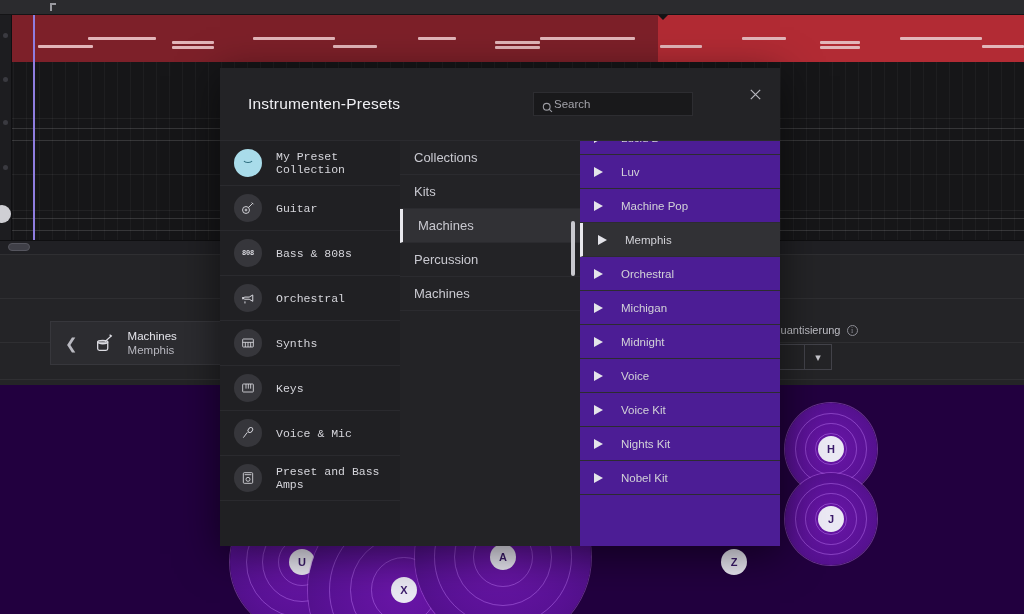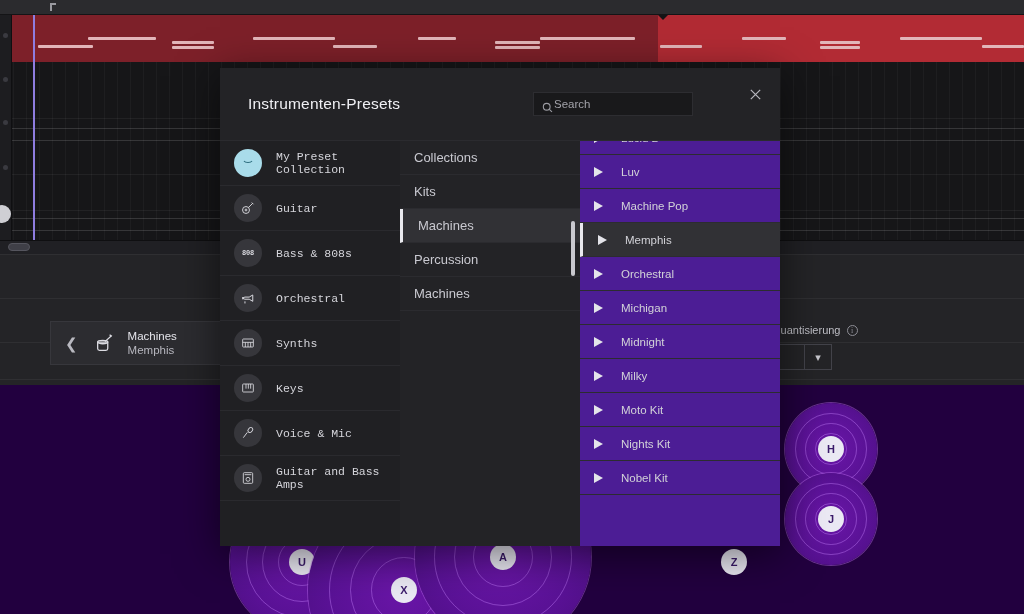--- a/index.html
+++ b/index.html
@@ -412,21 +412,21 @@
             <span>Voice &amp; Mic</span>
           </div>
           <div class="cat-row">
             <span class="cat-ic">
               <svg viewBox="0 0 24 24" width="16" height="16" fill="none" stroke="currentColor" stroke-width="1.3">
                 <rect x="5" y="4" width="14" height="16" rx="1.5"></rect>
                 <path d="M7 7h10"></path>
                 <circle cx="12" cy="14" r="3"></circle>
               </svg>
             </span>
-            <span>Guitar and Bass Amps</span>
+            <span>Preset and Bass Amps</span>
           </div>
         </div>
       <div class="col-sub" id="sub-col">
         <div class="sub-scrollbar"></div>
       <div class="sub-row">
             <span>Collections</span>
           </div>
           <div class="sub-row">
             <span>Kits</span>
           </div>
@@ -465,25 +465,25 @@
             <div class="preset-row">
               <span class="play-tri"></span>
               <span>Michigan</span>
             </div>
             <div class="preset-row">
               <span class="play-tri"></span>
               <span>Midnight</span>
             </div>
             <div class="preset-row">
               <span class="play-tri"></span>
-              <span>Milky</span>
-            </div>
-            <div class="preset-row">
-              <span class="play-tri"></span>
-              <span>Moto Kit</span>
+              <span>Voice</span>
+            </div>
+            <div class="preset-row">
+              <span class="play-tri"></span>
+              <span>Voice Kit</span>
             </div>
             <div class="preset-row">
               <span class="play-tri"></span>
               <span>Nights Kit</span>
             </div>
             <div class="preset-row">
               <span class="play-tri"></span>
               <span>Nobel Kit</span>
             </div>
           </div>

